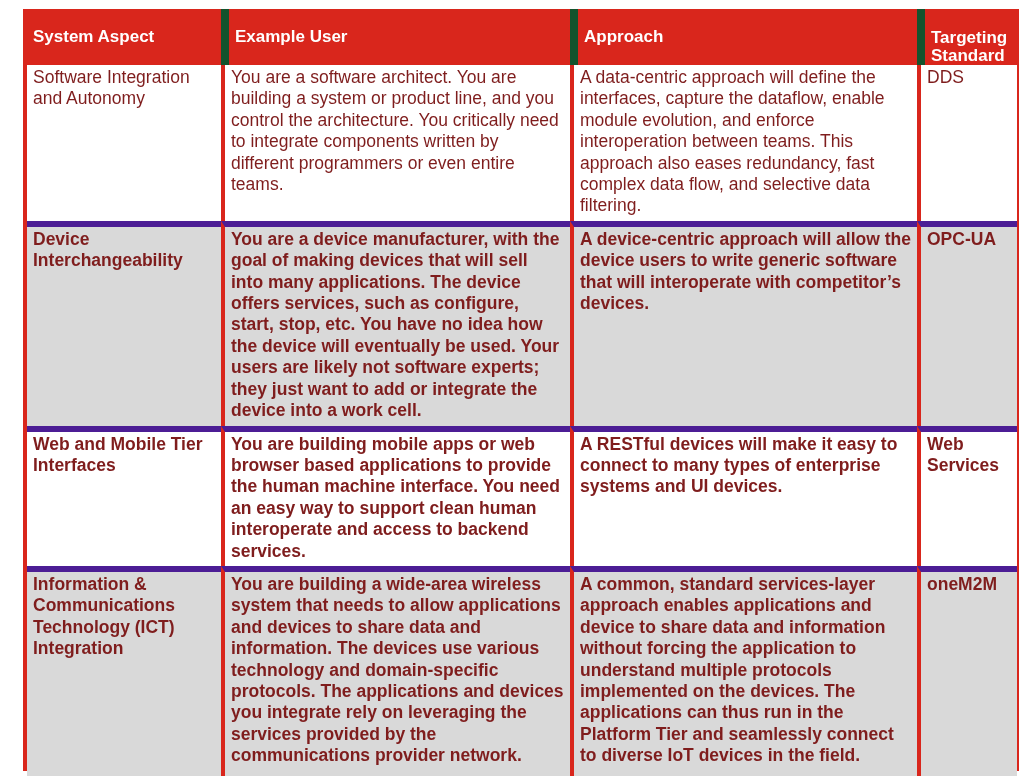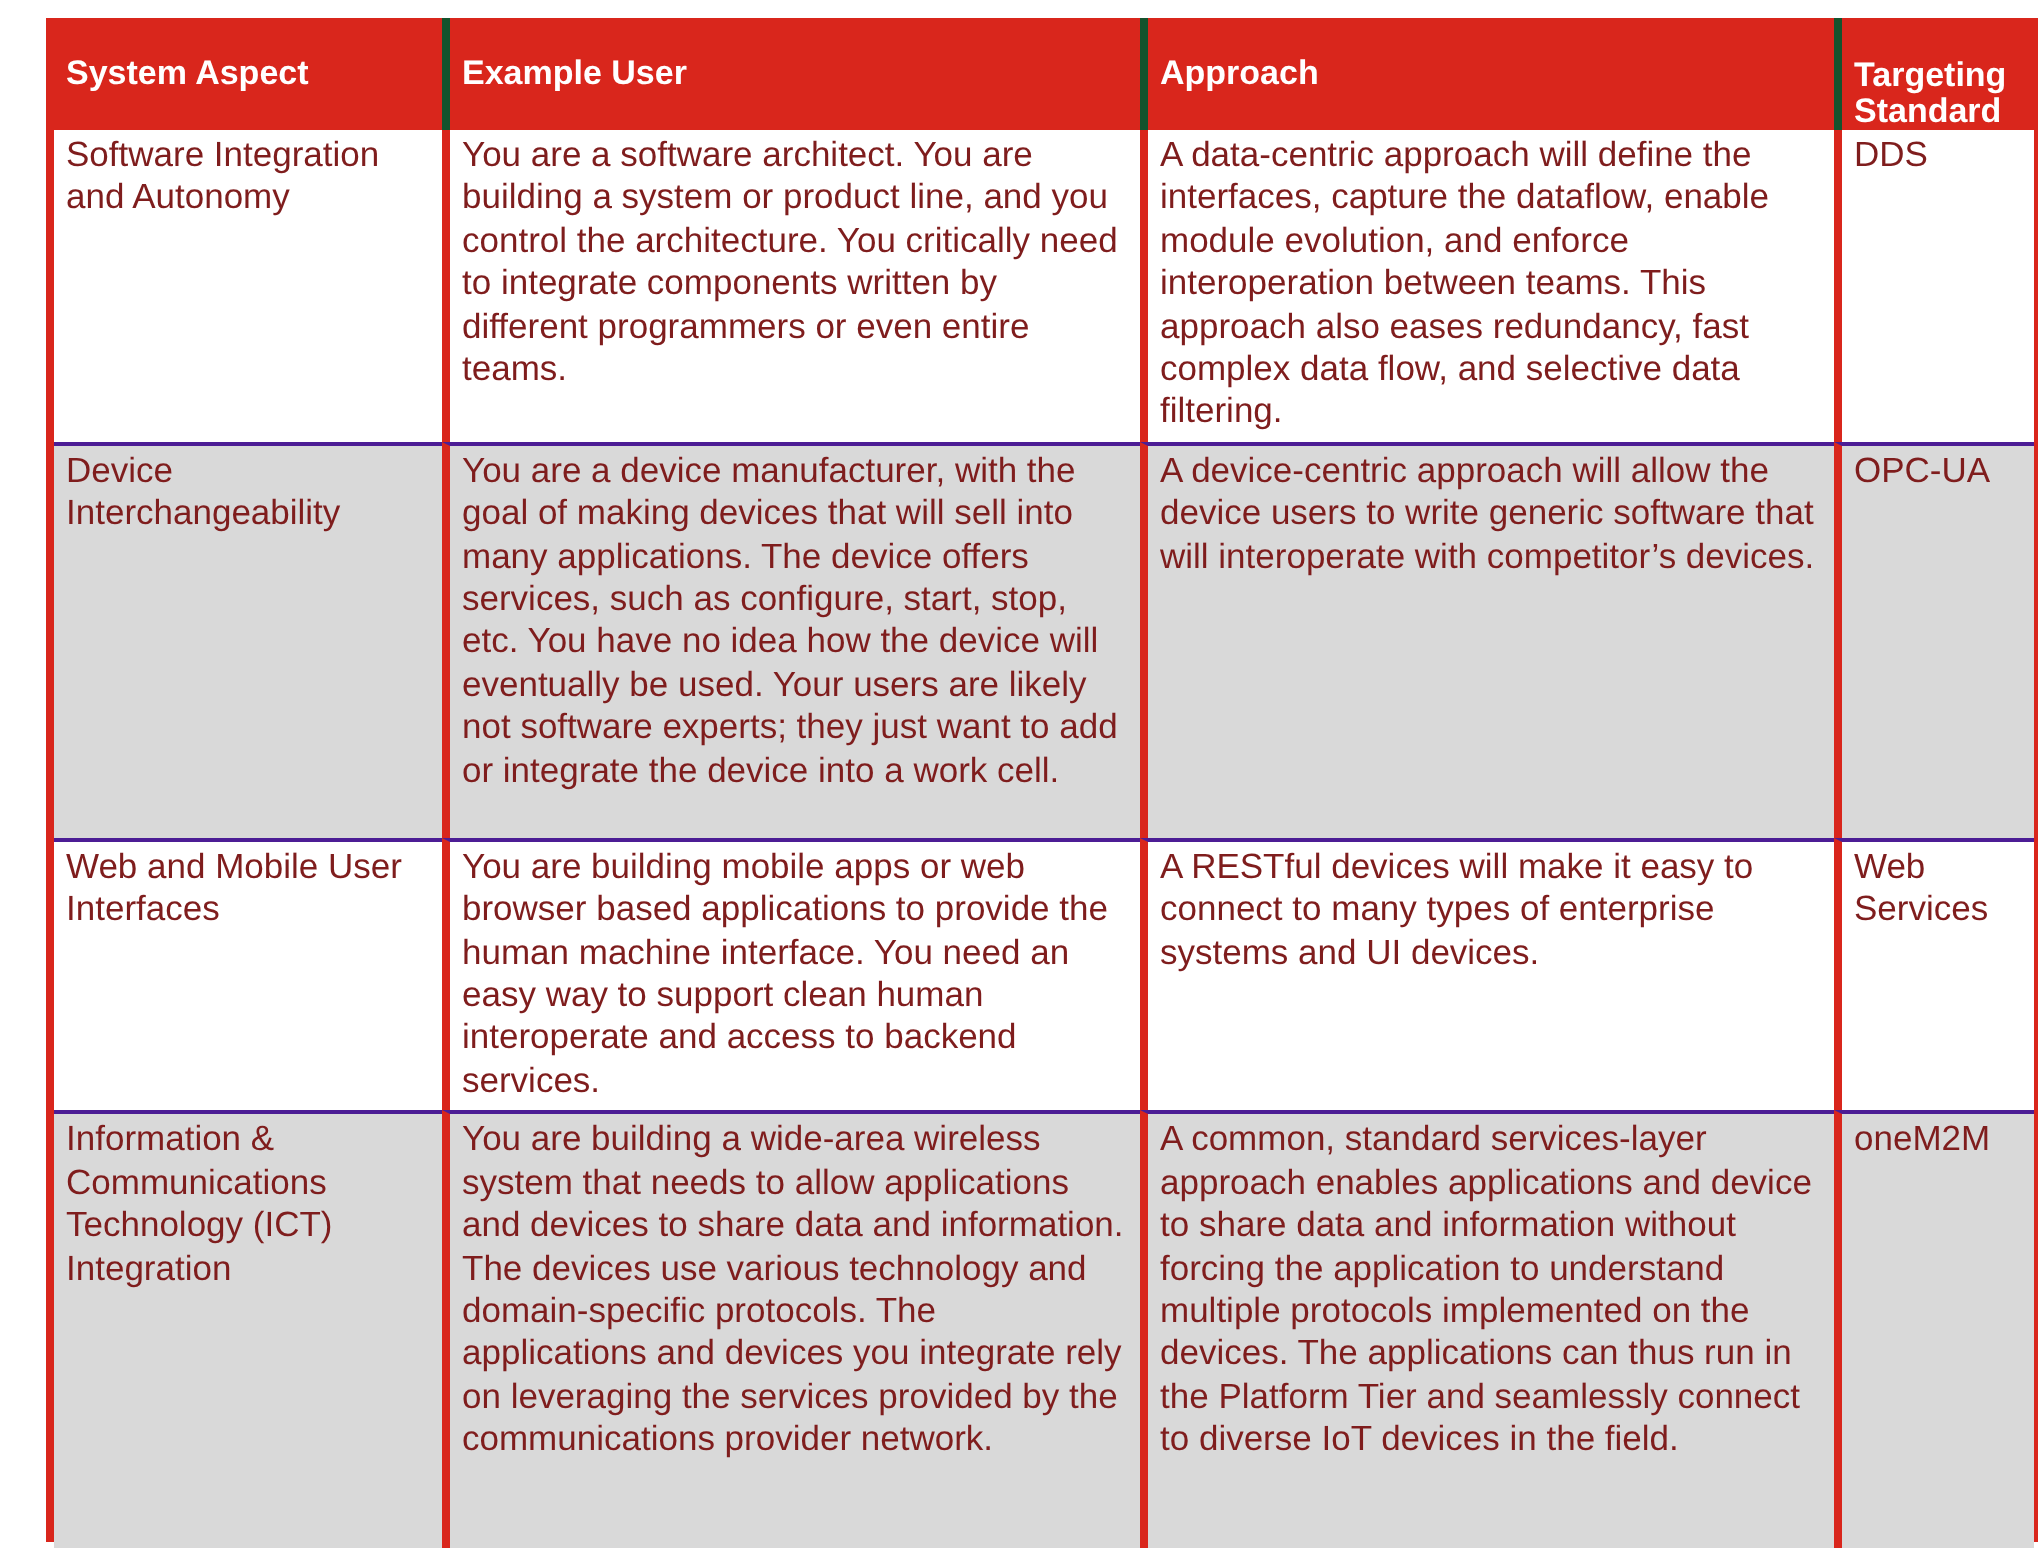--- a/index.html
+++ b/index.html
@@ -40,42 +40,42 @@
     th {
       background: #d9261c;
       color: #ffffff;
       font-weight: bold;
       font-size: 17px;
       text-align: left;
       vertical-align: middle;
       padding: 0 6px;
       height: 54px;
       box-sizing: border-box;
-      border-left: 4px solid #14532d;
+      border-left: 8px solid #14532d;
     }
     th:first-child { border-left: none; padding-left: 6px; }
     th.two-line { line-height: 18px; font-size: 17px; padding-top: 20px; }
 
     td {
       font-size: 17.5px;
       line-height: 21.4px;
       vertical-align: top;
       padding: 2px 6px 4px 6px;
       box-sizing: border-box;
       border-left: 4px solid #d9261c;
       color: #7f1d1d;
     }
     td:first-child { border-left: none; }
     tr.white td { background: #ffffff; }
     tr.gray td { background: #d9d9d9; }
     tr.r1 td { height: 153px; }
     tr.r2 td { height: 198px; }
     tr.r3 td { height: 132px; }
     tr.r4 td { height: 219px; }
-    tr + tr td { border-top: 2px solid #4c1d95; }
+    tr + tr td { border-top: 6px solid #4c1d95; font-weight: bold; }
   </style>
 </head>
 <body>
 
 <div class="table-wrap">
   <table>
     <colgroup>
       <col class="c1">
         <col class="c2">
         <col class="c3">
@@ -96,21 +96,21 @@
         <td>A data-centric approach will define the interfaces, capture the dataflow, enable module evolution, and enforce interoperation between teams. This approach also eases redundancy, fast complex data flow, and selective data filtering.</td>
         <td>DDS</td>
       </tr>
       <tr class="gray r2">
         <td>Device Interchangeability</td>
         <td>You are a device manufacturer, with the goal of making devices that will sell into many applications. The device offers services, such as configure, start, stop, etc. You have no idea how the device will eventually be used. Your users are likely not software experts; they just want to add or integrate the device into a work cell.</td>
         <td>A device-centric approach will allow the device users to write generic software that will interoperate with competitor’s devices.</td>
         <td>OPC-UA</td>
       </tr>
       <tr class="white r3">
-        <td>Web and Mobile User Interfaces</td>
+        <td>Web and Mobile Tier Interfaces</td>
         <td>You are building mobile apps or web browser based applications to provide the human machine interface. You need an easy way to support clean human interoperate and access to backend services.</td>
         <td>A RESTful devices will make it easy to connect to many types of enterprise systems and UI devices.</td>
         <td>Web Services</td>
       </tr>
       <tr class="gray r4">
         <td>Information &amp; Communications Technology (ICT) Integration</td>
         <td>You are building a wide-area wireless system that needs to allow applications and devices to share data and information. The devices use various technology and domain-specific protocols. The applications and devices you integrate rely on leveraging the services provided by the communications provider network.</td>
         <td>A common, standard services-layer approach enables applications and device to share data and information without forcing the application to understand multiple protocols implemented on the devices. The applications can thus run in the Platform Tier and seamlessly connect to diverse IoT devices in the field.</td>
         <td>oneM2M</td>
       </tr>

